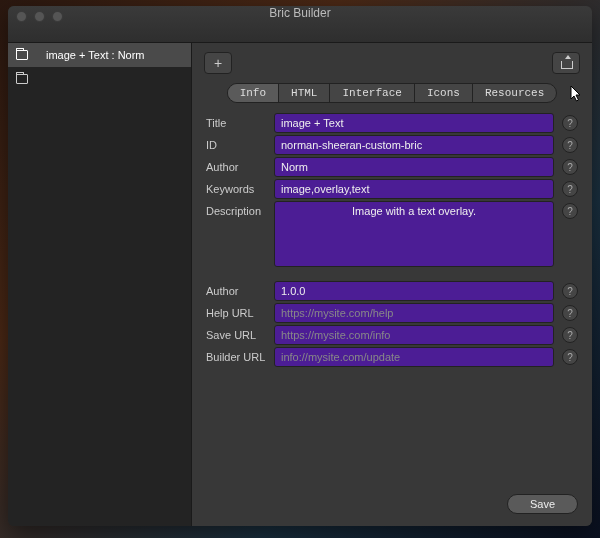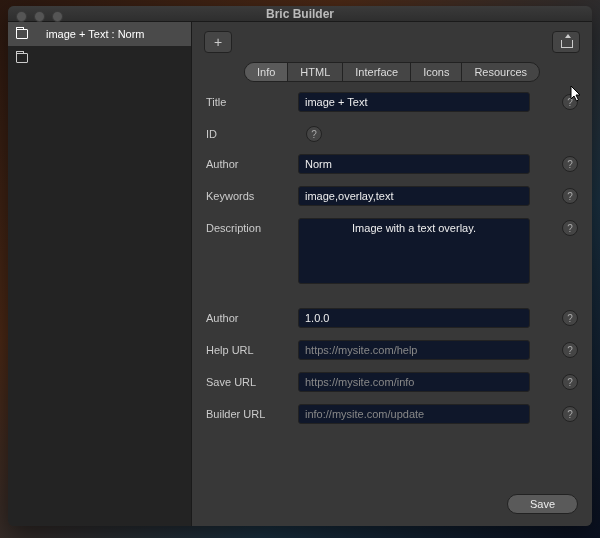--- a/index.html
+++ b/index.html
@@ -1,43 +1,43 @@
 <!DOCTYPE html>
 <html><head>
 <meta charset="utf-8">
 <style>
   * { box-sizing: border-box; margin: 0; padding: 0; }
   html, body { width: 600px; height: 538px; overflow: hidden; font-family: -apple-system, "Helvetica Neue", Arial, sans-serif; font-size: 11px; color: #ccc; }
   body { background: linear-gradient(135deg, #2b1810 0%, #4a2815 30%, #1a3040 70%, #0a1020 100%); }
   .window { position: absolute; top: 6px; left: 8px; width: 584px; height: 520px; background: #2a2a2a; border-radius: 6px; box-shadow: 0 8px 24px rgba(0,0,0,0.5); display: flex; flex-direction: column; overflow: hidden; }
-  .titlebar { height: 16px; background: linear-gradient(#3a3a3a,#2e2e2e); display: flex; align-items: center; position: relative; border-bottom: 1px solid #1a1a1a; font-weight: bold; }
+  .titlebar { height: 37px; background: linear-gradient(#3a3a3a,#2e2e2e); display: flex; position: relative; border-bottom: 1px solid #1a1a1a; }
   .traffic { position: absolute; left: 8px; top: 5px; display: flex; gap: 7px; }
   .tl { width: 11px; height: 11px; border-radius: 50%; background: #555; border: 0.5px solid rgba(0,0,0,0.3); }
   .title { flex: 1; text-align: center; font-size: 12px; color: #bbb; }
   .body { flex: 1; display: flex; }
   .sidebar { width: 184px; background: #232323; border-right: 1px solid #1a1a1a; }
   .side-item { height: 24px; display: flex; align-items: center; padding: 0 8px; gap: 8px; color: #ccc; }
   .side-item.sel { background: #4a4a4a; color: #fff; gap: 18px; }
   .side-icon { width: 12px; height: 10px; border: 1px solid currentColor; border-radius: 1px; position: relative; }
   .side-icon::before { content: ""; position: absolute; left: -1px; top: -3px; width: 6px; height: 2px; border: 1px solid currentColor; border-bottom: none; border-radius: 1px 1px 0 0; }
   .main { flex: 1; background: #383838; display: flex; flex-direction: column; }
   .toolbar { height: 40px; display: flex; align-items: center; padding: 0 12px; justify-content: space-between; }
   .tb-btn { width: 28px; height: 22px; background: #454545; border: 1px solid #222; border-radius: 4px; display: flex; align-items: center; justify-content: center; color: #ccc; }
   .share-icon { width: 12px; height: 12px; position: relative; }
   .share-icon::before { content:""; position:absolute; left:1px; bottom:0; width:10px; height:7px; border:1.2px solid #ccc; border-top:none; }
   .share-icon::after { content:""; position:absolute; left:5px; top:-2px; width:0; height:0; border-left:3px solid transparent; border-right:3px solid transparent; border-bottom:4px solid #ccc; }
   .tabs { display: flex; justify-content: center; align-items: center; margin-bottom: 10px; position: relative; }
-  .seg { display: flex; border: 1px solid #222; border-radius: 10px; overflow: hidden; background: #454545; }
+  .seg { display: flex; border: 1px solid #222; border-radius: 10px; overflow: hidden; background: #454545; font-family: Liberation Mono, monospace; }
   .seg-item { padding: 3px 12px; font-size: 11px; color: #ddd; border-right: 1px solid #222; }
   .seg-item:last-child { border-right: none; }
   .seg-item.active { background: #5a5a5a; }
   .form { padding: 0 14px 0 14px; flex: 1; }
-  .row { display: flex; align-items: flex-start; margin-bottom: 12px; gap: 24px; }
+  .row { display: flex; align-items: flex-start; margin-bottom: 2px; }
   .lbl { width: 68px; padding-top: 4px; font-size: 11px; color: #ccc; }
-  .inp { flex: 1; background: #0f172a; border: 1px solid #222; border-radius: 3px; padding: 3px 6px; color: #eee; font-size: 11px; height: 20px; }
+  .inp { flex: 1; background: #4c1d95; border: 1px solid #222; border-radius: 3px; padding: 3px 6px; color: #eee; font-size: 11px; height: 20px; }
   .inp.ph { color: #888; }
   .ta { height: 66px !important; resize: none; text-align: center; }
   .help { width: 16px; height: 16px; margin-left: 8px; margin-top: 2px; border-radius: 50%; background: #454545; border: 1px solid #222; display: flex; align-items: center; justify-content: center; font-size: 10px; color: #aaa; }
   .gap { height: 12px; }
   .footer { padding: 8px 14px 12px 0; display: flex; justify-content: flex-end; }
   .save-btn { background: #5a5a5a; border: 1px solid #222; border-radius: 10px; padding: 3px 22px; color: #eee; font-size: 11px; }
   .cursor { position: absolute; width: 14px; height: 18px; pointer-events: none; }
   .cursor svg { width: 100%; height: 100%; }
 </style>
 </head>
@@ -81,20 +81,21 @@
         </div>
       </div>
       <div class="form">
         <div class="row">
           <div class="lbl">Title</div>
           <div class="inp">image + Text</div>
           <div class="help">?</div>
         </div>
         <div class="row">
           <div class="lbl">ID</div>
+          <div class="inp">norman-sheeran-custom-bric</div>
           <div class="help">?</div>
         </div>
         <div class="row">
           <div class="lbl">Author</div>
           <div class="inp">Norm</div>
           <div class="help">?</div>
         </div>
         <div class="row">
           <div class="lbl">Keywords</div>
           <div class="inp">image,overlay,text</div>

